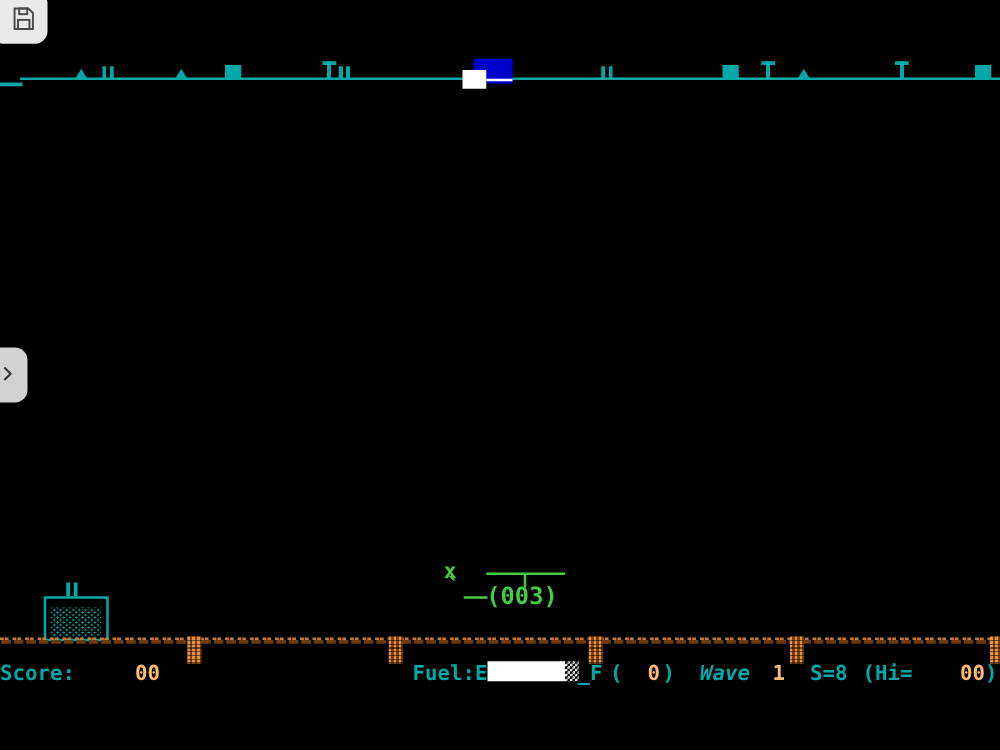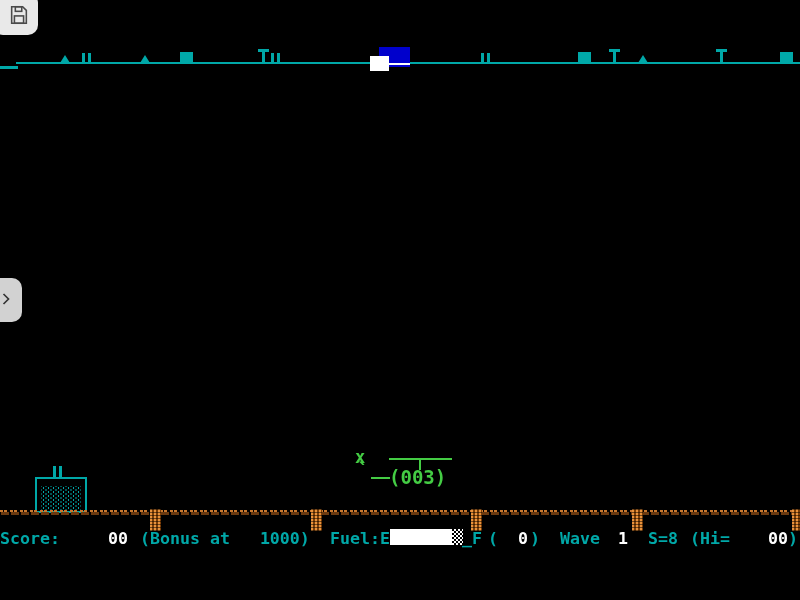--- a/index.html
+++ b/index.html
@@ -56,25 +56,25 @@
       background-size:10px 2px,10px 3px;background-position:0 1px,1px 3px;background-repeat:repeat-x;}
   .post{position:absolute;top:509px;width:11px;height:22px;background-color:#9a5214;
       background-image:
         repeating-linear-gradient(0deg,rgba(0,0,0,.5) 0 1px,transparent 1px 3px),
         repeating-linear-gradient(90deg,#E8923C 0 2px,#7C3F08 2px 4px);}
 
   
   .statusbar{position:absolute;left:0;top:529px;width:699px;height:20px;font-size:16.6px;
              font-weight:bold;line-height:19px;white-space:pre;}
   .statusbar span{position:absolute;top:0;}
-  .cyan{color:#00A8A8;} .white{color:#ffffff;}
+  .cyan{color:#00A8A8;} .white{color:#fdba74;}
   .sb-score-label{left:0;} .sb-score-value{left:108px;} .sb-bonus{left:140px;}
   .sb-fuel-label{left:330px;} .sb-fuel-empty{left:462px;}
   .sb-ammo-open{left:488px;} .sb-ammo-value{left:518px;} .sb-ammo-close{left:530px;}
-  .sb-wave-label{left:560px;} .sb-wave-value{left:618px;} .sb-ships{left:648px;}
+  .sb-wave-label{left:560px;font-style:italic;} .sb-wave-value{left:618px;} .sb-ships{left:648px;}
   .sb-hi-label{left:690px;} .sb-hi-value{left:768px;} .sb-hi-close{left:788px;}
   .fuel-fill{position:absolute;left:390px;top:2px;width:62px;height:16px;background:#fff;}
   .fuel-dither{position:absolute;left:452px;top:2px;width:11px;height:16px;
       background-image:linear-gradient(45deg,#fff 25%,transparent 25% 75%,#fff 75%),
                        linear-gradient(45deg,#fff 25%,transparent 25% 75%,#fff 75%);
       background-position:0 0,2px 2px;background-size:4px 4px;}
 </style>
 </head>
 <body>
 
@@ -122,21 +122,20 @@
       <div class="post" style="left: 150px;"></div>
       <div class="post" style="left: 311px;"></div>
       <div class="post" style="left: 471px;"></div>
       <div class="post" style="left: 632px;"></div>
       <div class="post" style="left: 792px;"></div>
     </div>
 
   <div class="statusbar">
     <span class="cyan sb-score-label">Score:</span>
     <span class="white sb-score-value">00</span>
-    <span class="cyan sb-bonus">(Bonus at   1000)</span>
     <span class="cyan sb-fuel-label">Fuel:E</span>
     <span class="fuel-fill"></span>
     <span class="fuel-dither"></span>
     <span class="cyan sb-fuel-empty">_F</span>
     <span class="cyan sb-ammo-open">(</span>
     <span class="white sb-ammo-value">0</span>
     <span class="cyan sb-ammo-close">)</span>
     <span class="cyan sb-wave-label">Wave</span>
     <span class="white sb-wave-value">1</span>
     <span class="cyan sb-ships">S=8</span>

